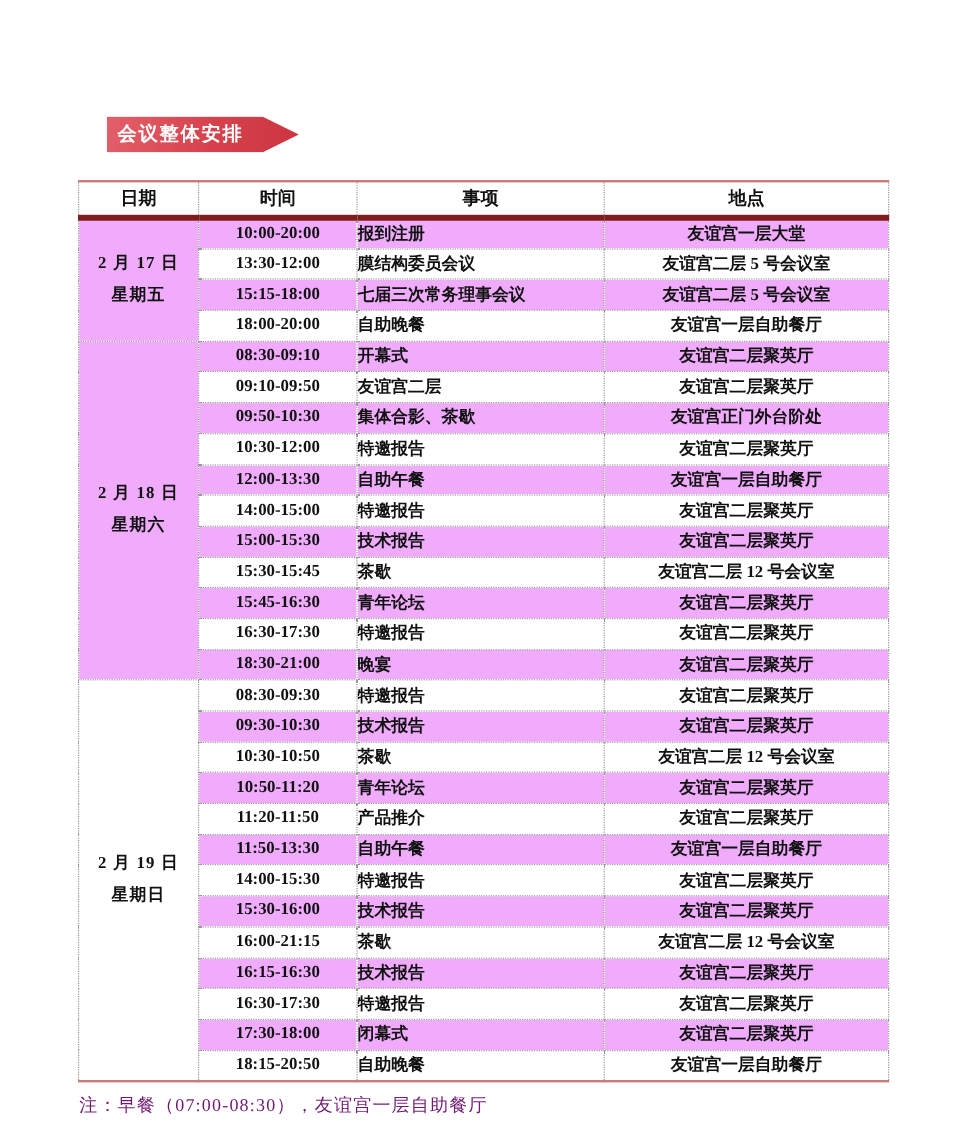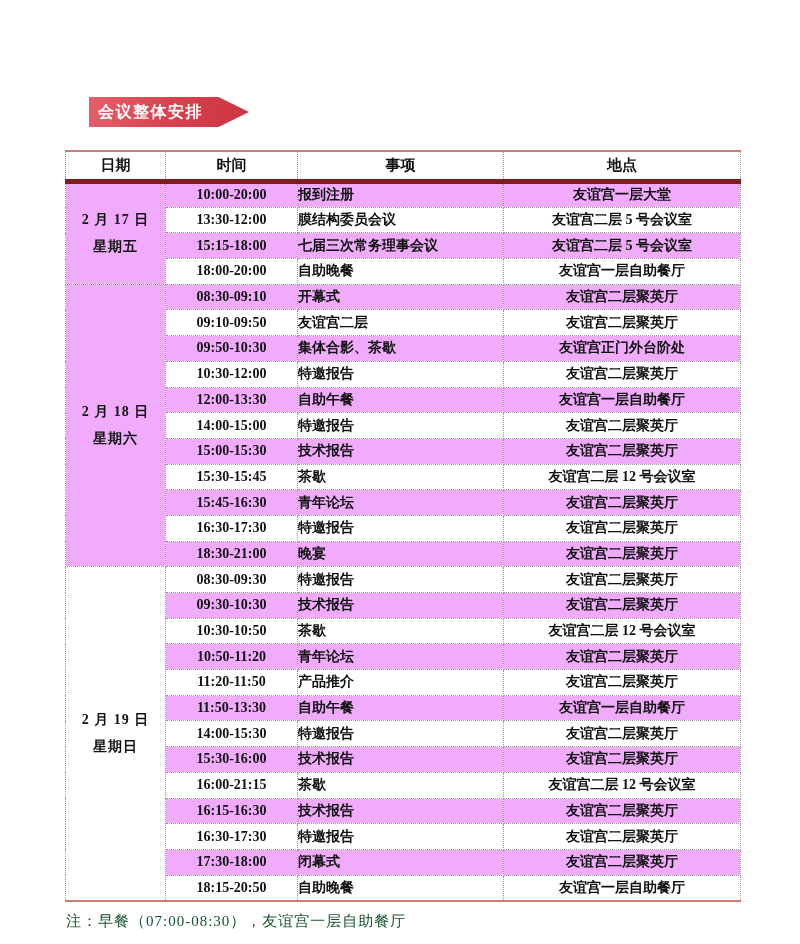--- a/index.html
+++ b/index.html
@@ -64,21 +64,21 @@
   td.cell-place { text-align: center; font-family: Liberation Serif, serif; }
   td.cell-item  { text-align: left; padding-left: 16px; }
   td.date-cell  { text-align: center; vertical-align: middle; }
   td.date-cell div { line-height: 1.9; letter-spacing: 1px; }
 
   
   .footnote {
     position: absolute;
     left: 66px; top: 912px;
     font-size: 15px;
-    color: #14532d;
+    color: #701a75;
     letter-spacing: 1px;
   }
 </style>
 </head>
 <body>
 
 <div class="banner">
   <span>会议整体安排</span>
 </div>
 

